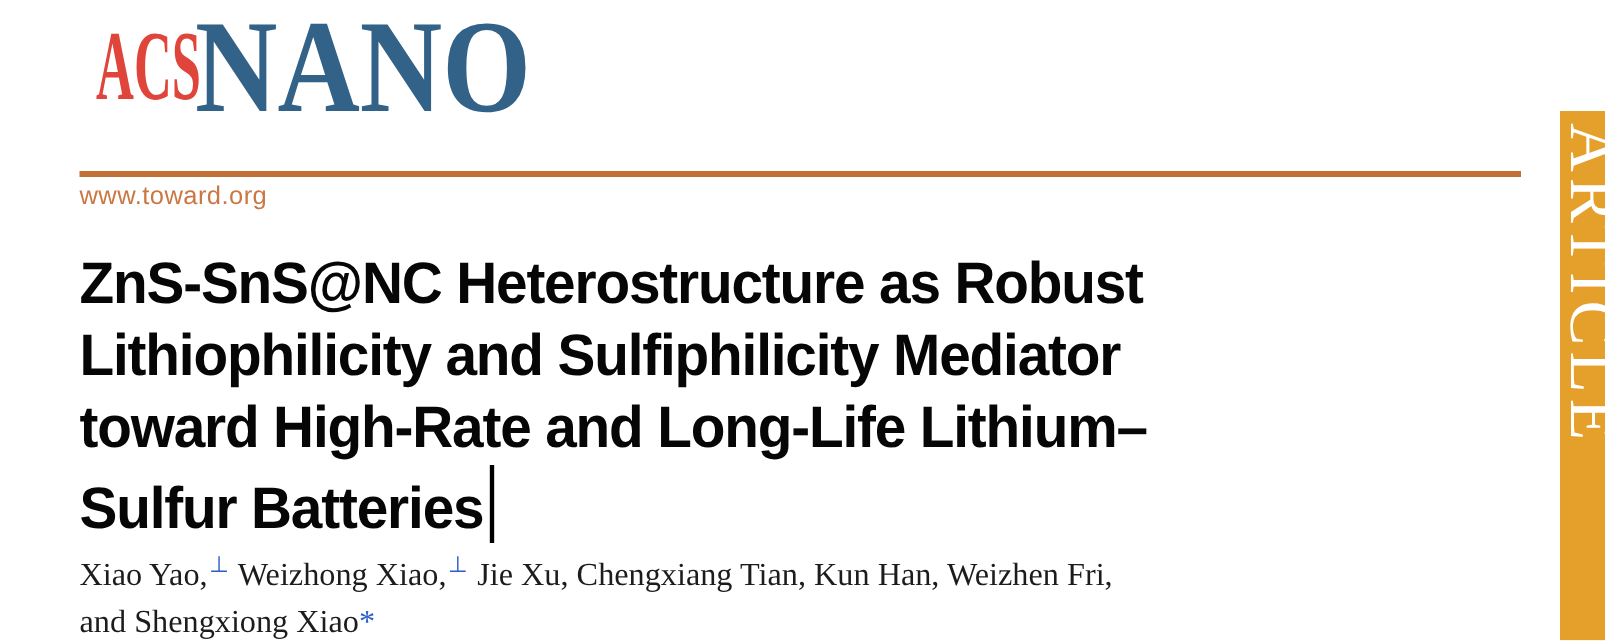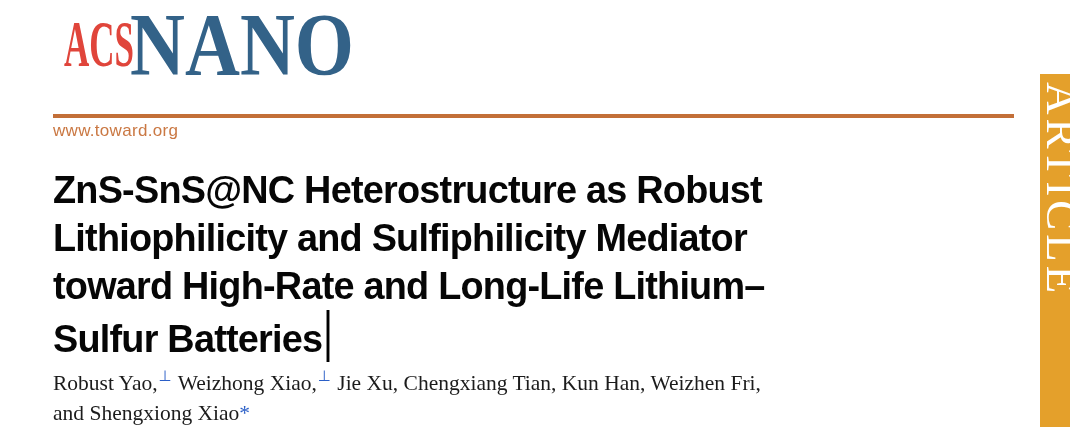--- a/index.html
+++ b/index.html
@@ -100,21 +100,21 @@
   <h1 class="title">
     <div>ZnS-SnS@NC Heterostructure as Robust</div>
     <div>Lithiophilicity and Sulfiphilicity Mediator</div>
     <div>toward High-Rate and Long-Life Lithium–</div>
     <div>
       <span>Sulfur Batteries</span><span class="caret"></span>
     </div>
   </h1>
 
   <div class="authors" id="author-lines">
-      <div><span>Robust Yao,</span><span class="sup">⊥</span><span> Weizhong Xiao,</span><span class="sup">⊥</span><span> Jie Xu, Chengxiang Tian, Kun Han, Weizhen Fri,</span></div>
+      <div><span>Xiao Yao,</span><span class="sup">⊥</span><span> Weizhong Xiao,</span><span class="sup">⊥</span><span> Jie Xu, Chengxiang Tian, Kun Han, Weizhen Fri,</span></div>
       <div><span>and Shengxiong Xiao</span><span class="accent">*</span></div>
     </div>
 
   <aside class="article-banner">
     <span>ARTICLE</span>
   </aside>
 
 </div>
 
 </body></html>

